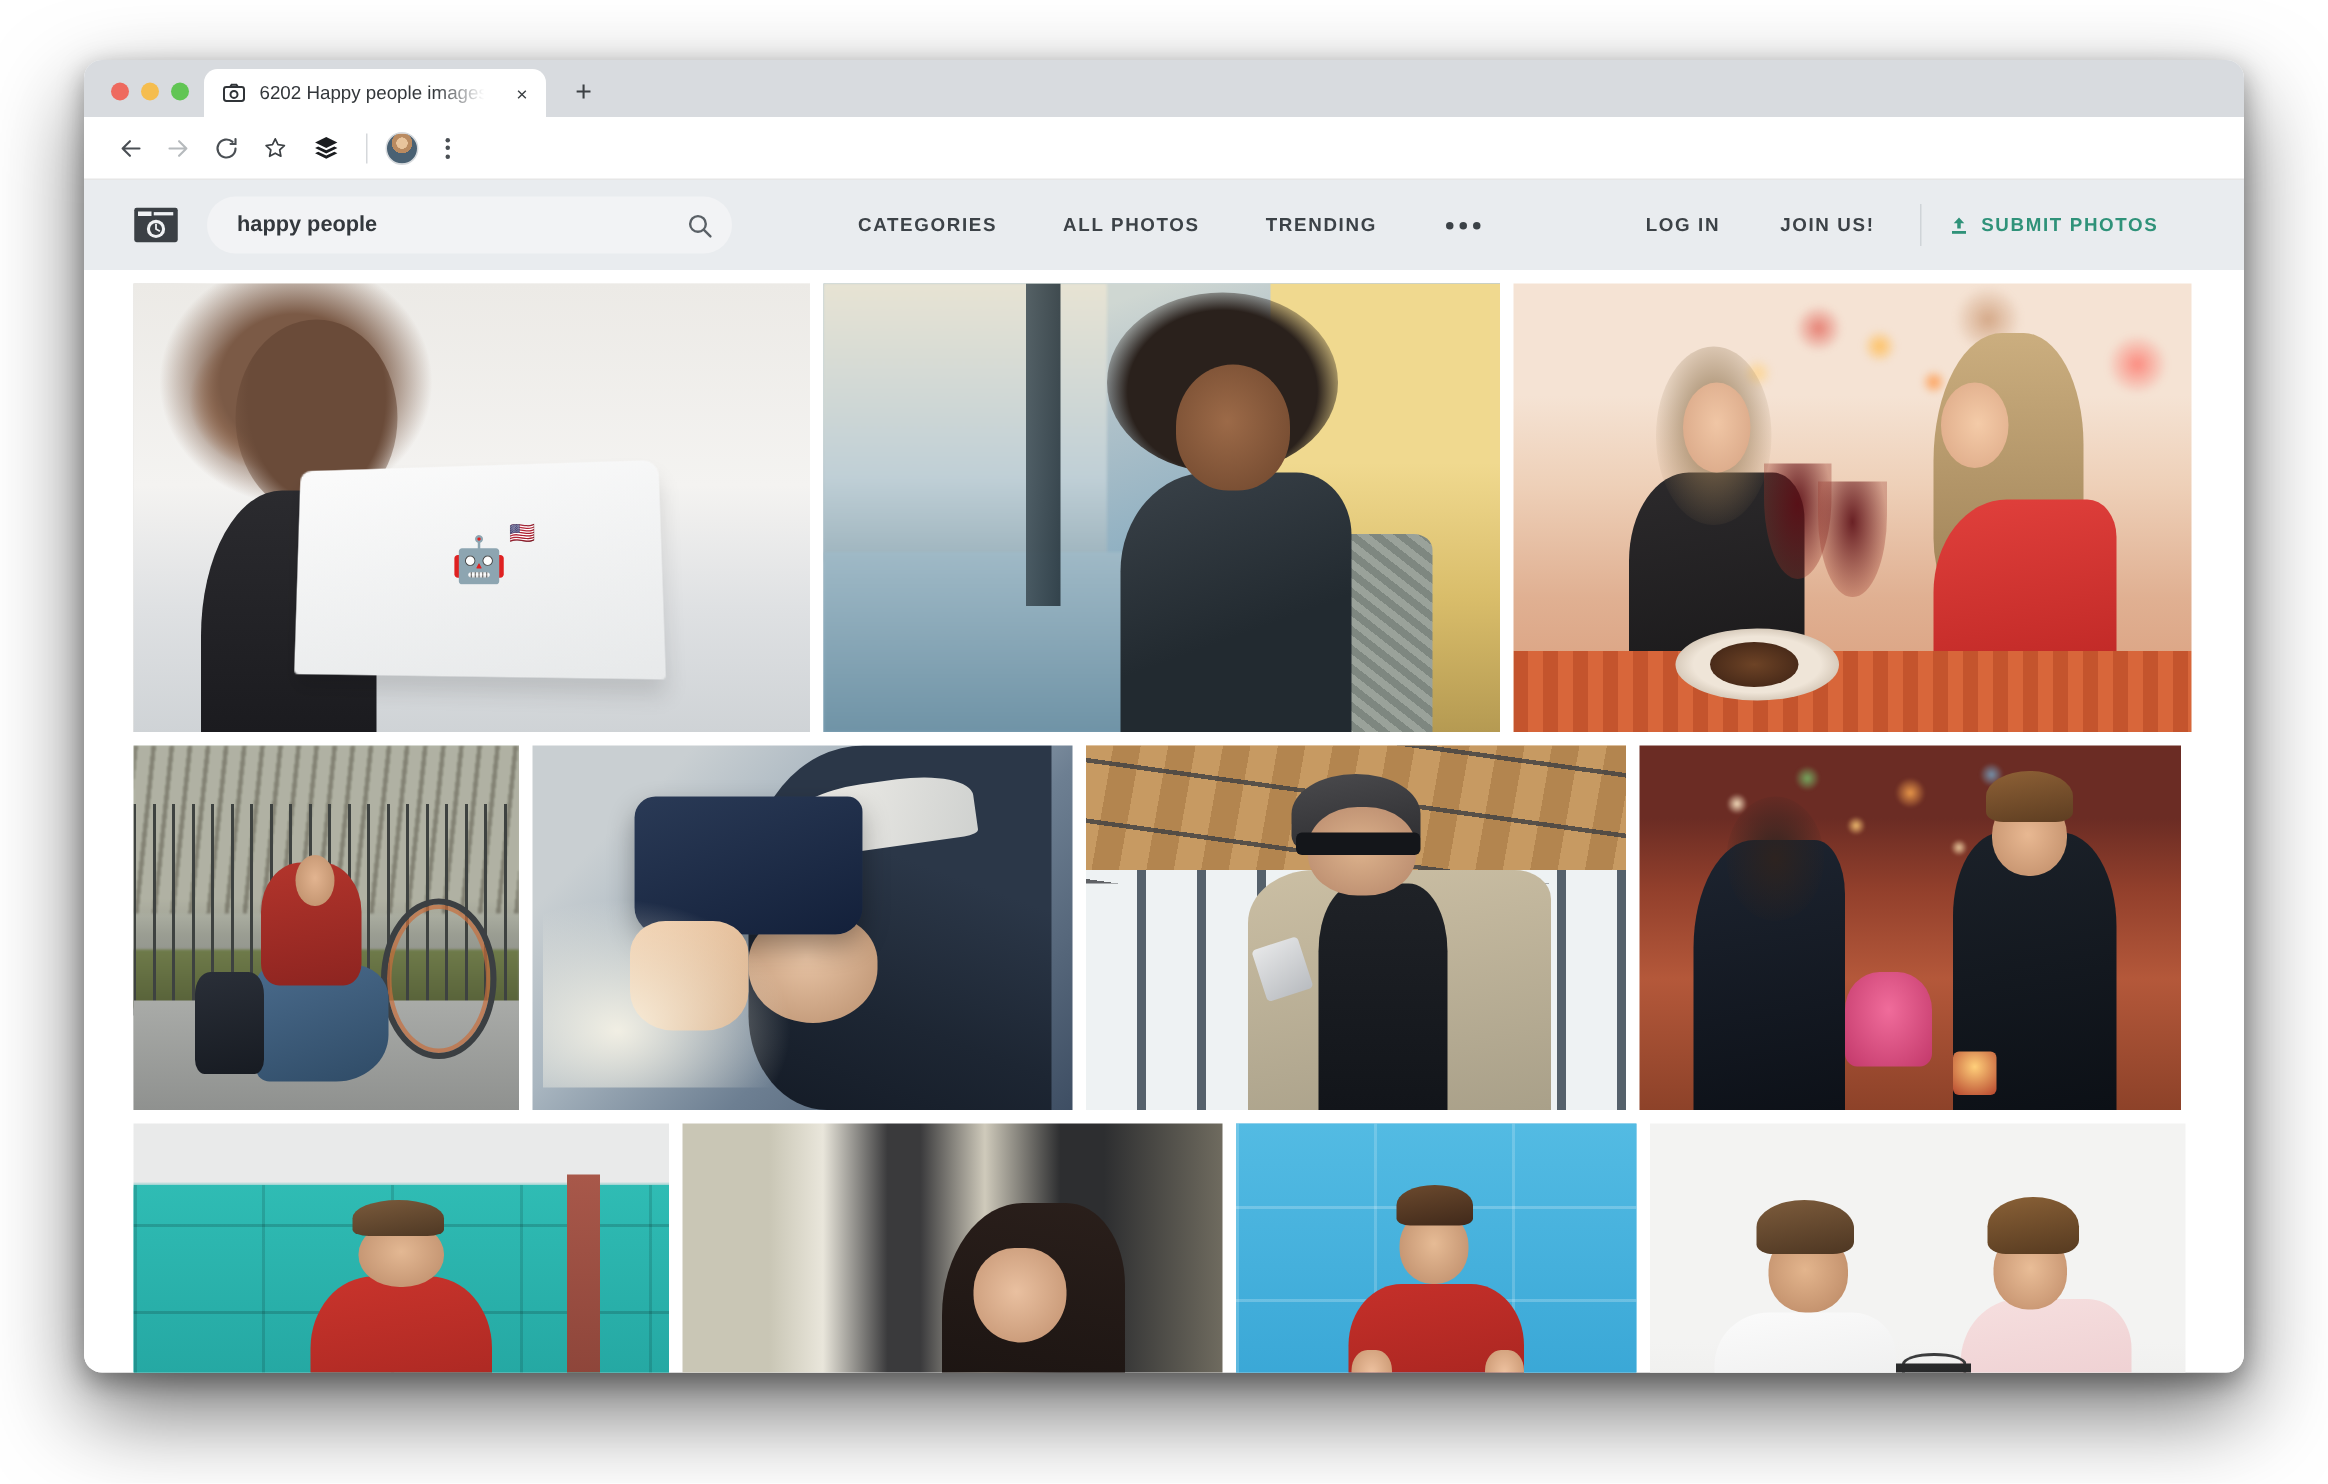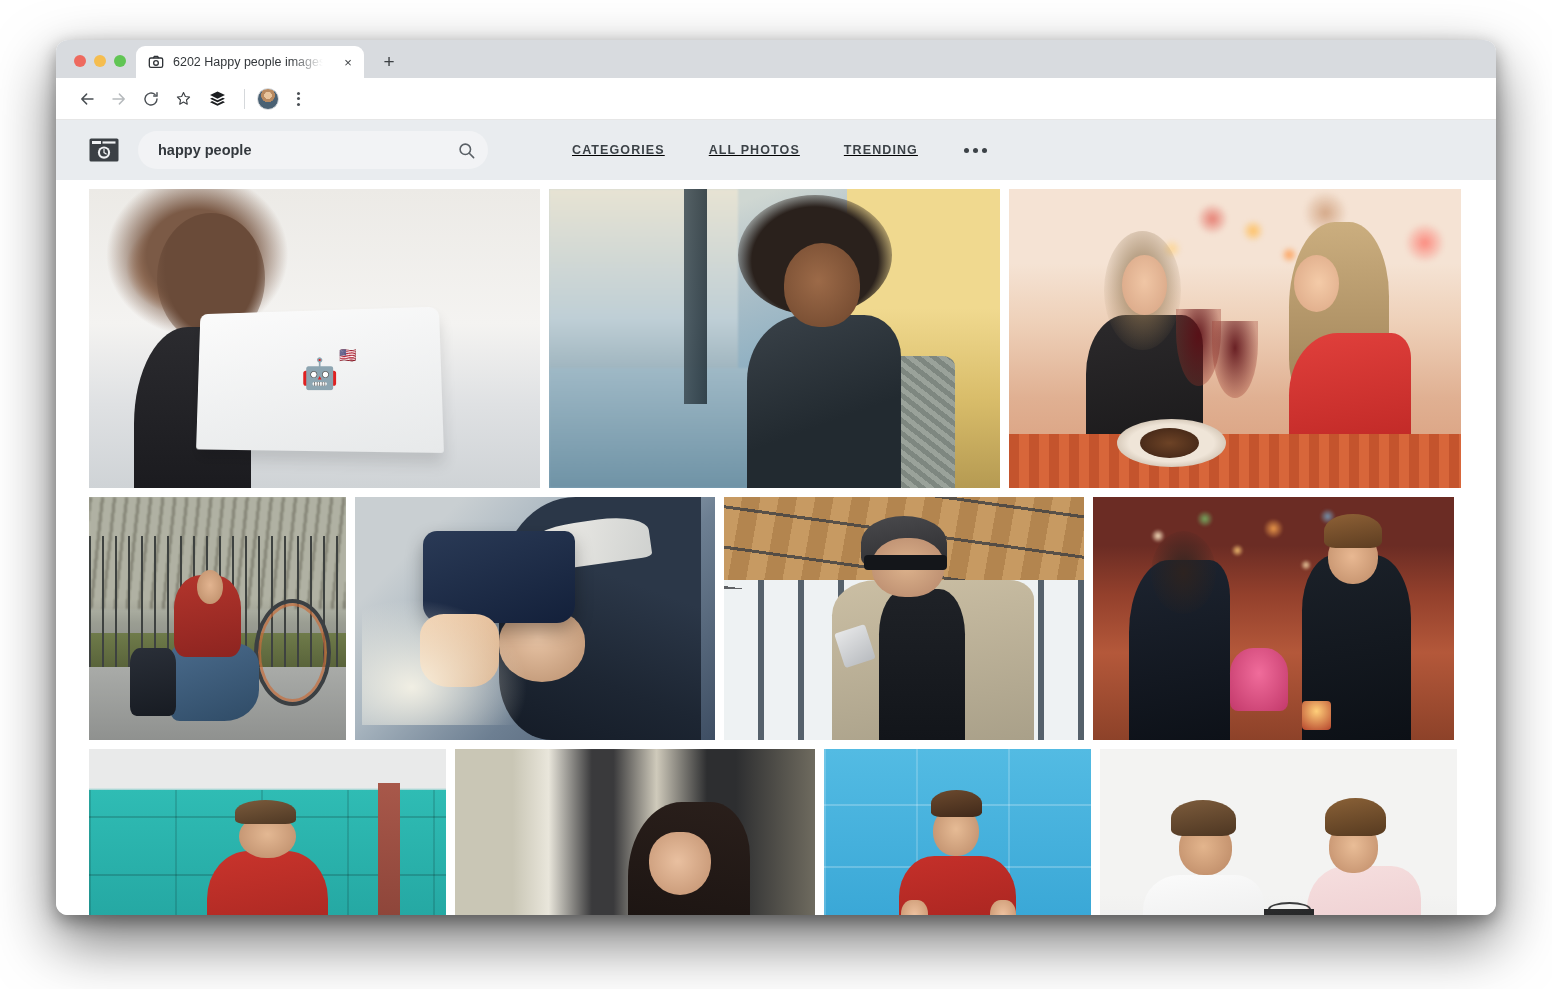--- a/index.html
+++ b/index.html
@@ -148,21 +148,20 @@
   .searchbar input::placeholder { color: #9aa0a6; font-weight: 400; }
   .search-btn {
     width: 32px; height: 32px; flex: 0 0 32px;
     display: flex; align-items: center; justify-content: center;
     color: #5a6066; cursor: pointer; background: none; border: none; padding: 0;
   }
   .nav {
     display: flex; align-items: center;
     margin-left: 62px;
     gap: 0;
-    text-decoration: underline;
   }
   .nav-item {
     font-size: 12.5px; font-weight: 700;
     letter-spacing: 1.1px;
     color: #3c4247;
     text-transform: uppercase;
     padding: 0 22px;
     cursor: pointer;
     white-space: nowrap;
   }
@@ -545,20 +544,32 @@
           <span style="display:flex;gap:4px;">
             <i></i>
               <i></i>
               <i></i>
           </span>
         </div>
       </div>
 
       <div class="spacer"></div>
 
+      <div class="acct">
+        <div class="nav-item">Log in</div>
+        <div class="nav-item">Join Us!</div>
+        <div class="hdr-div"></div>
+        <div class="submit">
+          <svg width="14" height="15" viewBox="0 0 24 24">
+            <path d="M12 2.5l6 6.5h-4v6h-4v-6H6z" fill="currentColor"></path>
+            <rect x="4" y="18" width="16" height="3.2" fill="currentColor"></rect>
+          </svg>
+          <span>Submit Photos</span>
+        </div>
+      </div>
     </div>
 
     <div class="content">
 
       <div class="grid-row">
         <div class="photo p-laptop" style="width:451px;height:299px">
           <span class="ph"></span>
           <span class="hair"></span>
           <span class="body"></span>
           <span class="lid"></span>

